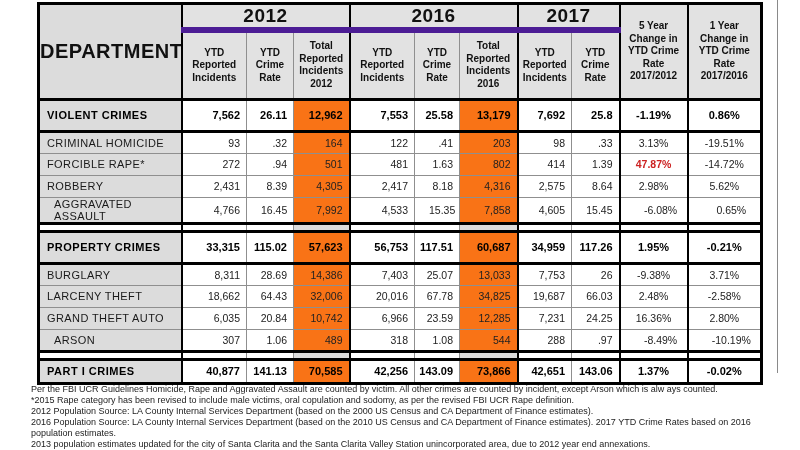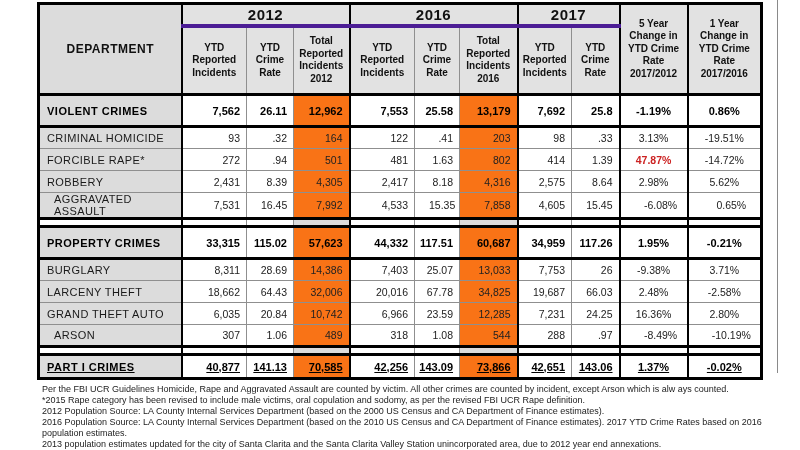--- a/index.html
+++ b/index.html
@@ -13,49 +13,49 @@
   table.crime-table{
     position:absolute;left:37px;top:2px;width:723px;
     border-collapse:collapse;table-layout:fixed;
     border:3px solid #000;
   }
   .crime-table th,.crime-table td{
     border:1px solid #8f8f8f;padding:0;overflow:hidden;white-space:normal;
   }
   thead th{background:#e2e2e2;font-weight:bold;color:#111;vertical-align:middle;text-align:center;}
   tr.group-row{height:22px;}
-  th.group{font-size:15px;letter-spacing:0.5px;border-bottom:4px solid #4c1d95;margin-left:44px;}
-  th.dept{font-size:12px;letter-spacing:0.5px;background:#dcdcdc;border-bottom:3px solid #000;}
+  th.group{font-size:19px;letter-spacing:0.5px;border-bottom:6px solid #4c1d95;margin-left:44px;}
+  th.dept{font-size:20px;letter-spacing:0.5px;background:#dcdcdc;border-bottom:3px solid #000;}
   tr.sub-row{height:69px;}
   tr.sub-row th{font-size:10px;line-height:12.5px;border-bottom:3px solid #000;padding:0 2px;}
   th.change{font-size:10px;line-height:12.5px;border-bottom:3px solid #000;padding:0 2px;}
   .thickL{border-left:2.5px solid #000 !important;}
 
   tbody td{font-size:10.5px;color:#222;vertical-align:middle;}
   td.label{background:#dcdcdc;text-align:left;padding-left:7px;letter-spacing:0.4px;font-size:11px;color:#1a1a1a;}
   td.num{text-align:right;padding-right:6px;}
   td.pct{text-align:center;}
   td.gray{background:#f97316;}
   td.red{color:var(--red,#cc2222);font-weight:bold;}
 
   tr.summary{height:32px;}
   tr.summary td{font-weight:bold;font-size:11px;border-top:3px solid #000;border-bottom:3px solid #000;color:#000;}
   tr.summary td.label{font-size:11px;letter-spacing:0.5px;}
-  tr.part1{height:24px;text-decoration:underline;}
+  tr.part1{height:24px;}
   tr.detail{height:22px;}
   tr.block-end td{border-bottom:3px solid #000;padding-left:14px;}
   tr.spacer{height:8px;}
   tr.spacer td{background:#fff;}
   tr.spacer td.gray{background:#dcdcdc;}
   tr.spacer td.spacer-label{background:#fff;}
 
   .crop-line{position:absolute;left:777px;top:0;width:1px;height:373px;background:#8a8a8a;}
 
   .footnotes{
-    position:absolute;left:42px;top:384px;width:748px;
+    position:absolute;left:31px;top:384px;width:748px;
     font-size:9px;line-height:11px;color:#1c1c1c;
   }
 </style>
 </head>
 <body>
 
 <div class="stage">
 
   <table class="crime-table">
     <colgroup>
@@ -139,21 +139,21 @@
           <td class="num thickL">2,417</td>
           <td class="num">8.18</td>
           <td class="num gray">4,316</td>
           <td class="num thickL">2,575</td>
           <td class="num">8.64</td>
           <td class="pct thickL">2.98%</td>
           <td class="pct thickL">5.62%</td>
         </tr>
         <tr class="detail block-end">
           <td class="label">AGGRAVATED ASSAULT</td>
-          <td class="num thickL">7,531</td>
+          <td class="num thickL">4,766</td>
           <td class="num">16.45</td>
           <td class="num gray">7,992</td>
           <td class="num thickL">4,533</td>
           <td class="num">15.35</td>
           <td class="num gray">7,858</td>
           <td class="num thickL">4,605</td>
           <td class="num">15.45</td>
           <td class="pct thickL">-6.08%</td>
           <td class="pct thickL">0.65%</td>
         </tr>
@@ -168,21 +168,21 @@
           <td class="num thickL"></td>
           <td class="num"></td>
           <td class="pct thickL"></td>
           <td class="pct thickL"></td>
         </tr>
         <tr class="summary">
           <td class="label">PROPERTY CRIMES</td>
           <td class="num thickL">33,315</td>
           <td class="num">115.02</td>
           <td class="num gray">57,623</td>
-          <td class="num thickL">44,332</td>
+          <td class="num thickL">56,753</td>
           <td class="num">117.51</td>
           <td class="num gray">60,687</td>
           <td class="num thickL">34,959</td>
           <td class="num">117.26</td>
           <td class="pct thickL">1.95%</td>
           <td class="pct thickL">-0.21%</td>
         </tr>
         <tr class="detail">
           <td class="label">BURGLARY</td>
           <td class="num thickL">8,311</td>

